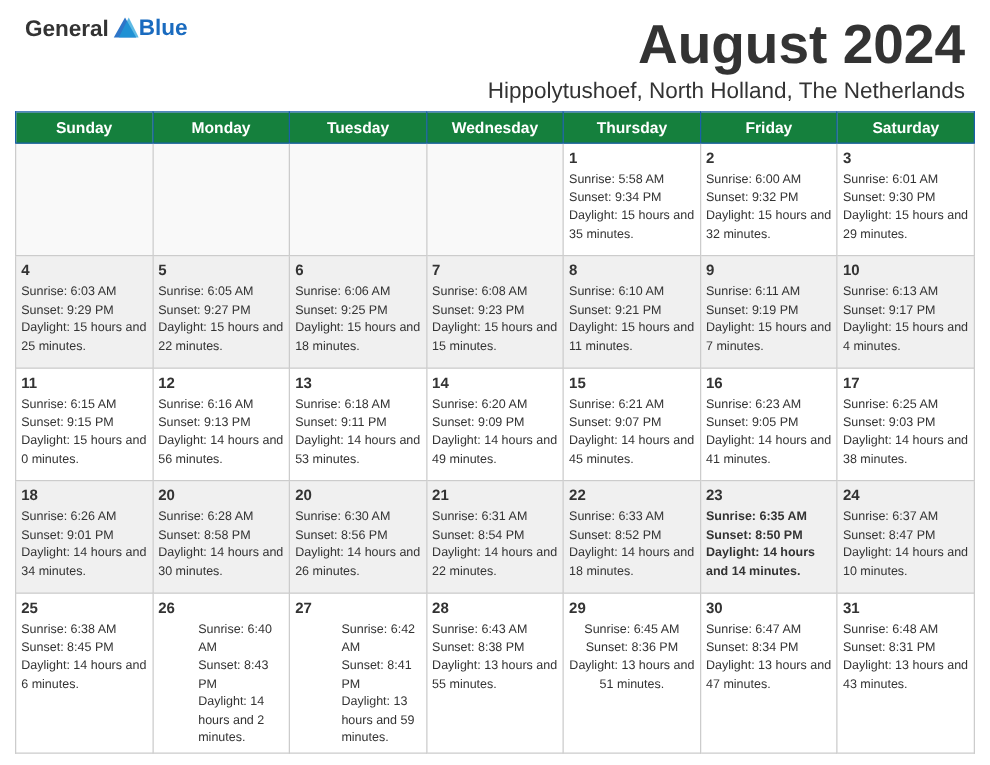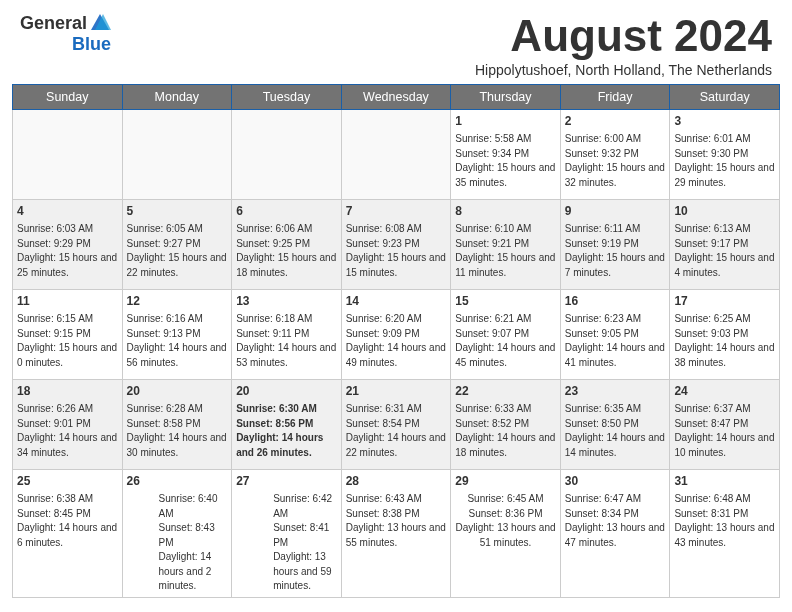--- a/index.html
+++ b/index.html
@@ -10,21 +10,21 @@
       min-height: 612px;
       overflow: hidden;
     }
     .header {
       display: flex;
       align-items: flex-start;
       padding: 12px 20px 6px 20px;
     }
     .logo {
       display: flex;
-      flex-direction: column;
+      flex-direction: row;
       margin-right: auto;
     }
     .logo-text {
       display: flex;
       align-items: center;
     }
     .logo-general {
       font-size: 18px;
       font-weight: bold;
       color: #333;
@@ -43,37 +43,37 @@
     .title-section {
       text-align: right;
     }
     .month-title {
       font-size: 44px;
       font-weight: bold;
       color: #333;
       line-height: 1.1;
     }
     .subtitle {
-      font-size: 14px;
+      font-size: 18px;
       color: #333;
       margin-top: 2px;
     }
     .calendar-container {
       padding: 0 12px 8px 12px;
     }
     table {
       width: 100%;
       border-collapse: collapse;
       table-layout: fixed;
     }
     .day-header {
-      background-color: #737373;
+      background-color: #15803d;
       color: white;
       text-align: center;
-      font-weight: normal;
+      font-weight: bold;
       font-size: 12.5px;
       padding: 5px 0;
       border: 1px solid #1a5fa8;
     }
     .calendar-cell {
       vertical-align: top;
       border: 1px solid #ccc;
       padding: 3px 4px;
       background: #fff;
       height: 90px;
@@ -259,39 +259,39 @@
 Daylight: 14 hours and 34 minutes.</div>
           </td>
           <td class="calendar-cell shaded">
             <span class="day-number">20</span>
             <div class="cell-info" style="white-space: pre-line;">Sunrise: 6:28 AM
 Sunset: 8:58 PM
 Daylight: 14 hours and 30 minutes.</div>
           </td>
           <td class="calendar-cell shaded">
             <span class="day-number">20</span>
-            <div class="cell-info" style="white-space: pre-line; font-weight: bold;">Sunrise: 6:30 AM
+            <div class="cell-info" style="white-space: pre-line;">Sunrise: 6:30 AM
 Sunset: 8:56 PM
 Daylight: 14 hours and 26 minutes.</div>
           </td>
           <td class="calendar-cell shaded">
             <span class="day-number">21</span>
             <div class="cell-info" style="white-space: pre-line;">Sunrise: 6:31 AM
 Sunset: 8:54 PM
 Daylight: 14 hours and 22 minutes.</div>
           </td>
           <td class="calendar-cell shaded">
             <span class="day-number">22</span>
             <div class="cell-info" style="white-space: pre-line;">Sunrise: 6:33 AM
 Sunset: 8:52 PM
 Daylight: 14 hours and 18 minutes.</div>
           </td>
           <td class="calendar-cell shaded">
             <span class="day-number">23</span>
-            <div class="cell-info" style="white-space: pre-line;">Sunrise: 6:35 AM
+            <div class="cell-info" style="white-space: pre-line; font-weight: bold;">Sunrise: 6:35 AM
 Sunset: 8:50 PM
 Daylight: 14 hours and 14 minutes.</div>
           </td>
           <td class="calendar-cell shaded">
             <span class="day-number">24</span>
             <div class="cell-info" style="white-space: pre-line;">Sunrise: 6:37 AM
 Sunset: 8:47 PM
 Daylight: 14 hours and 10 minutes.</div>
           </td>
         </tr>

